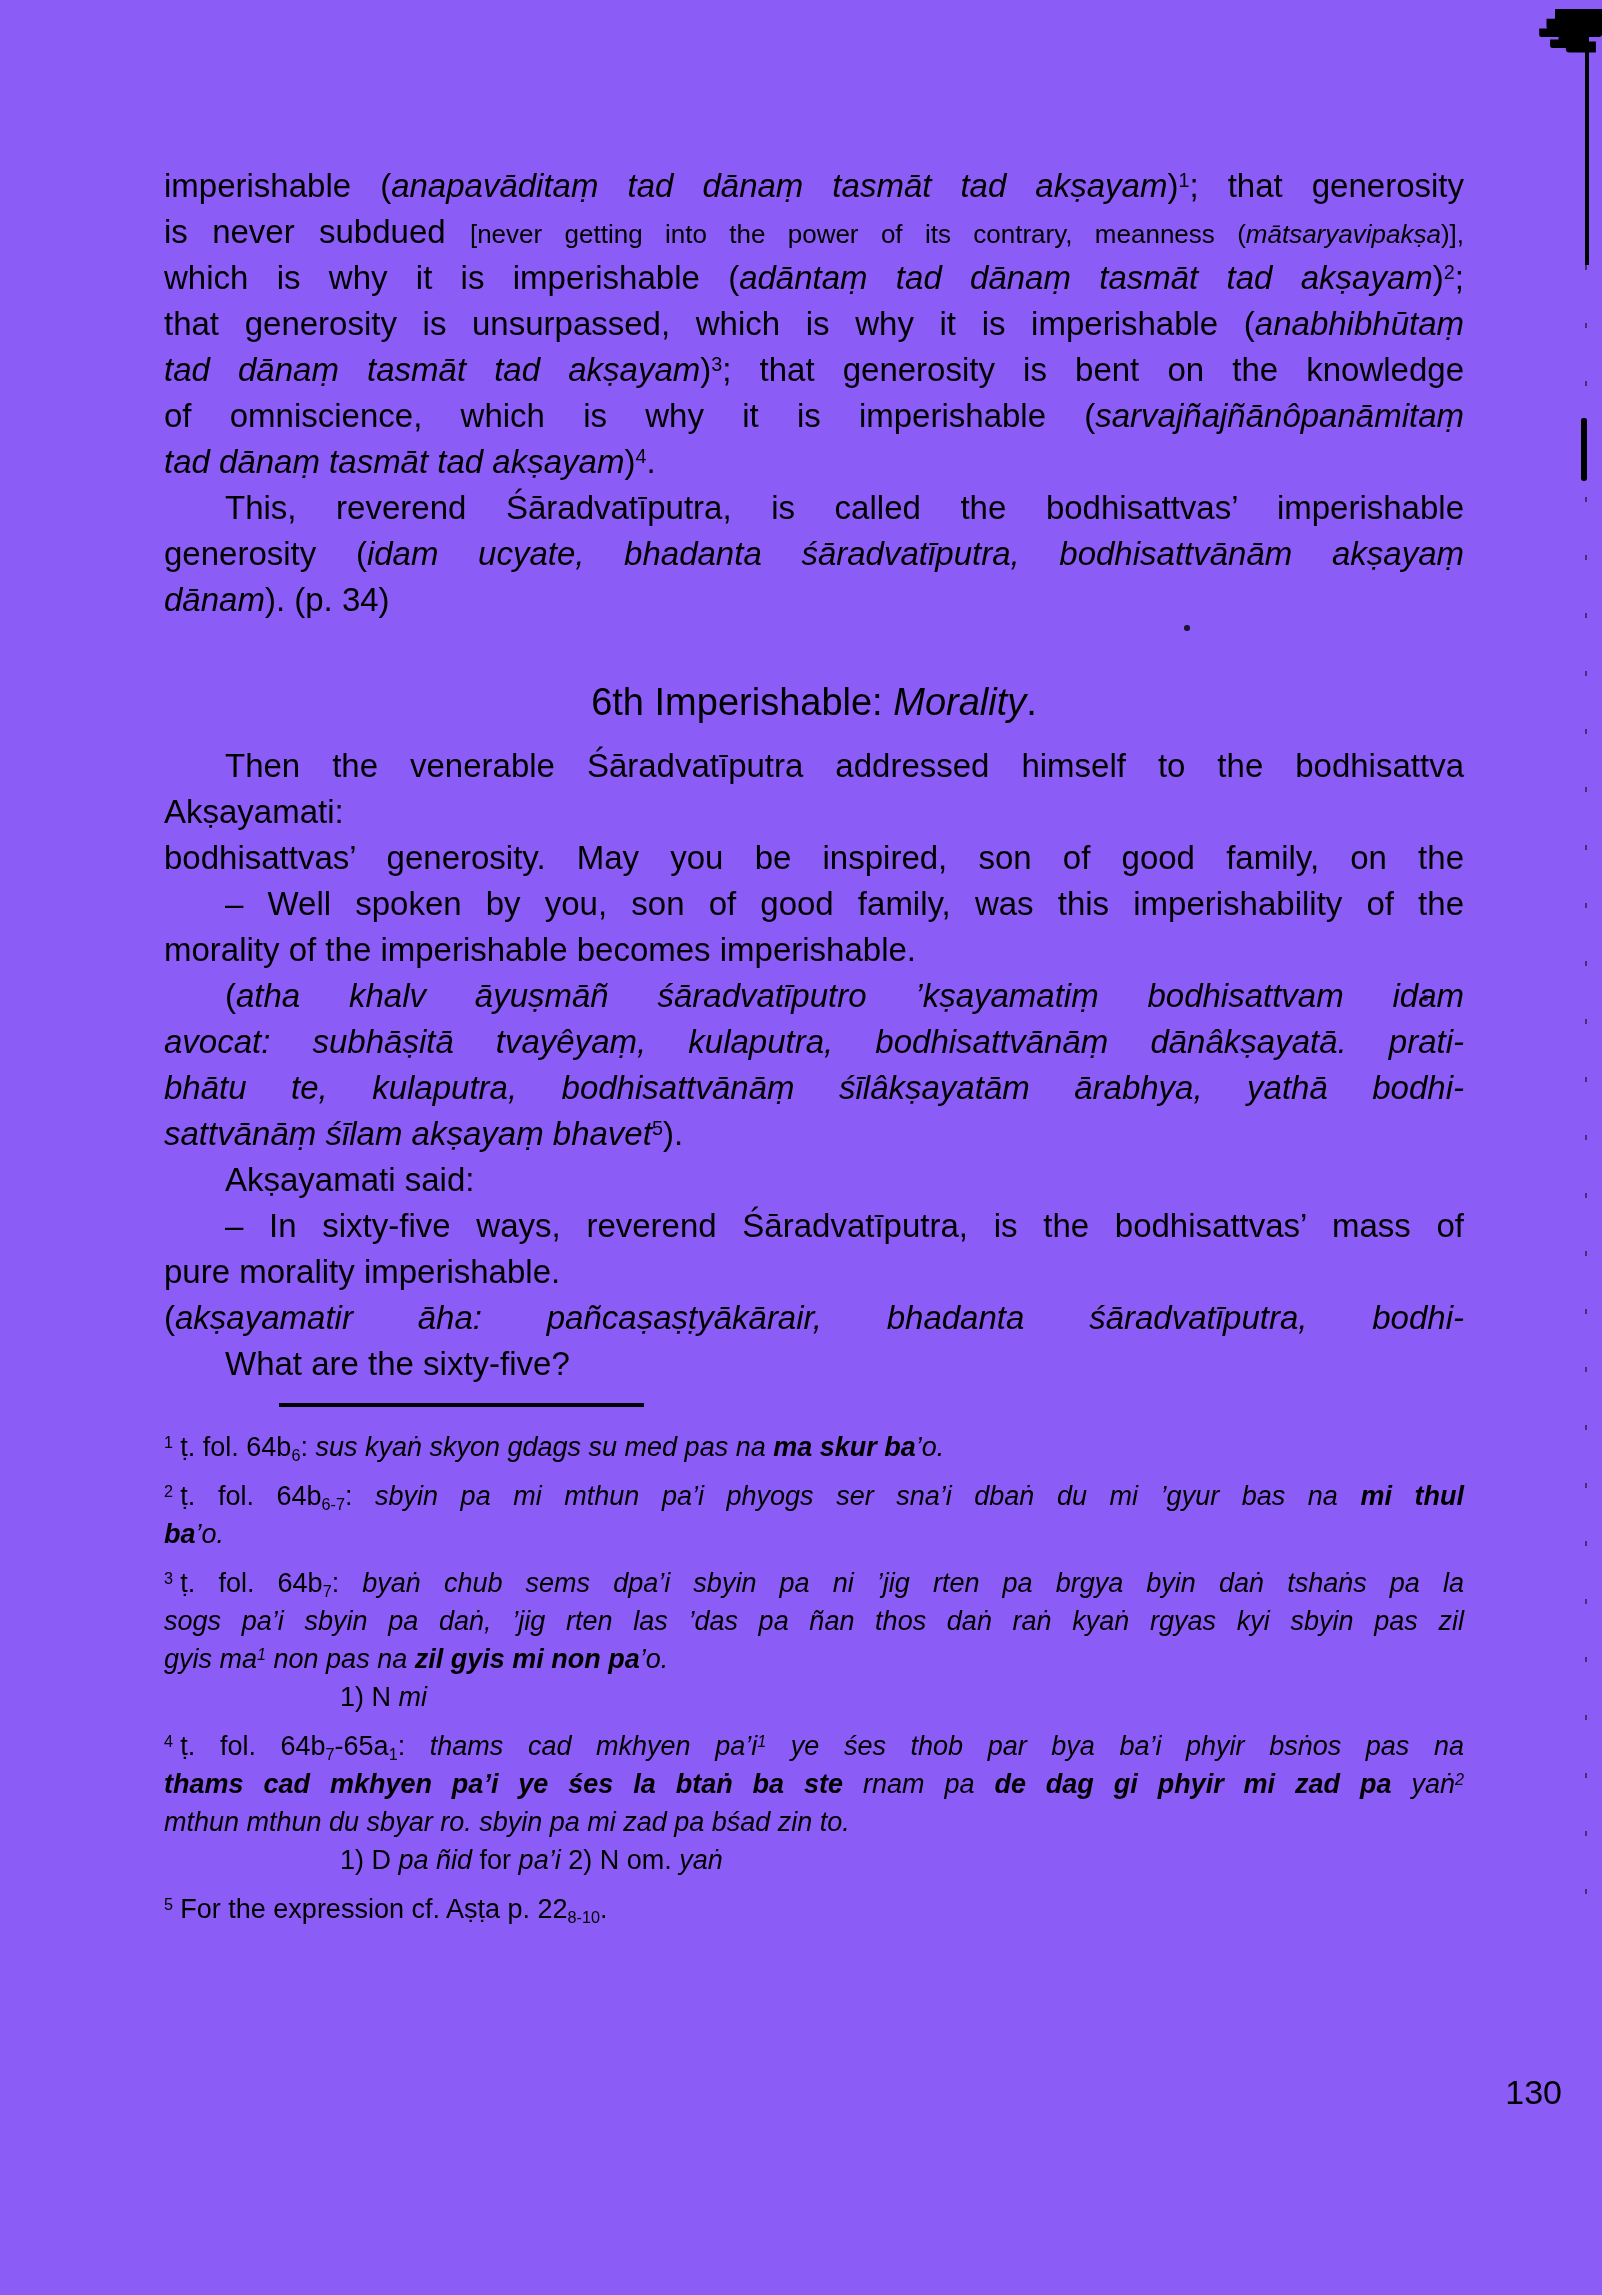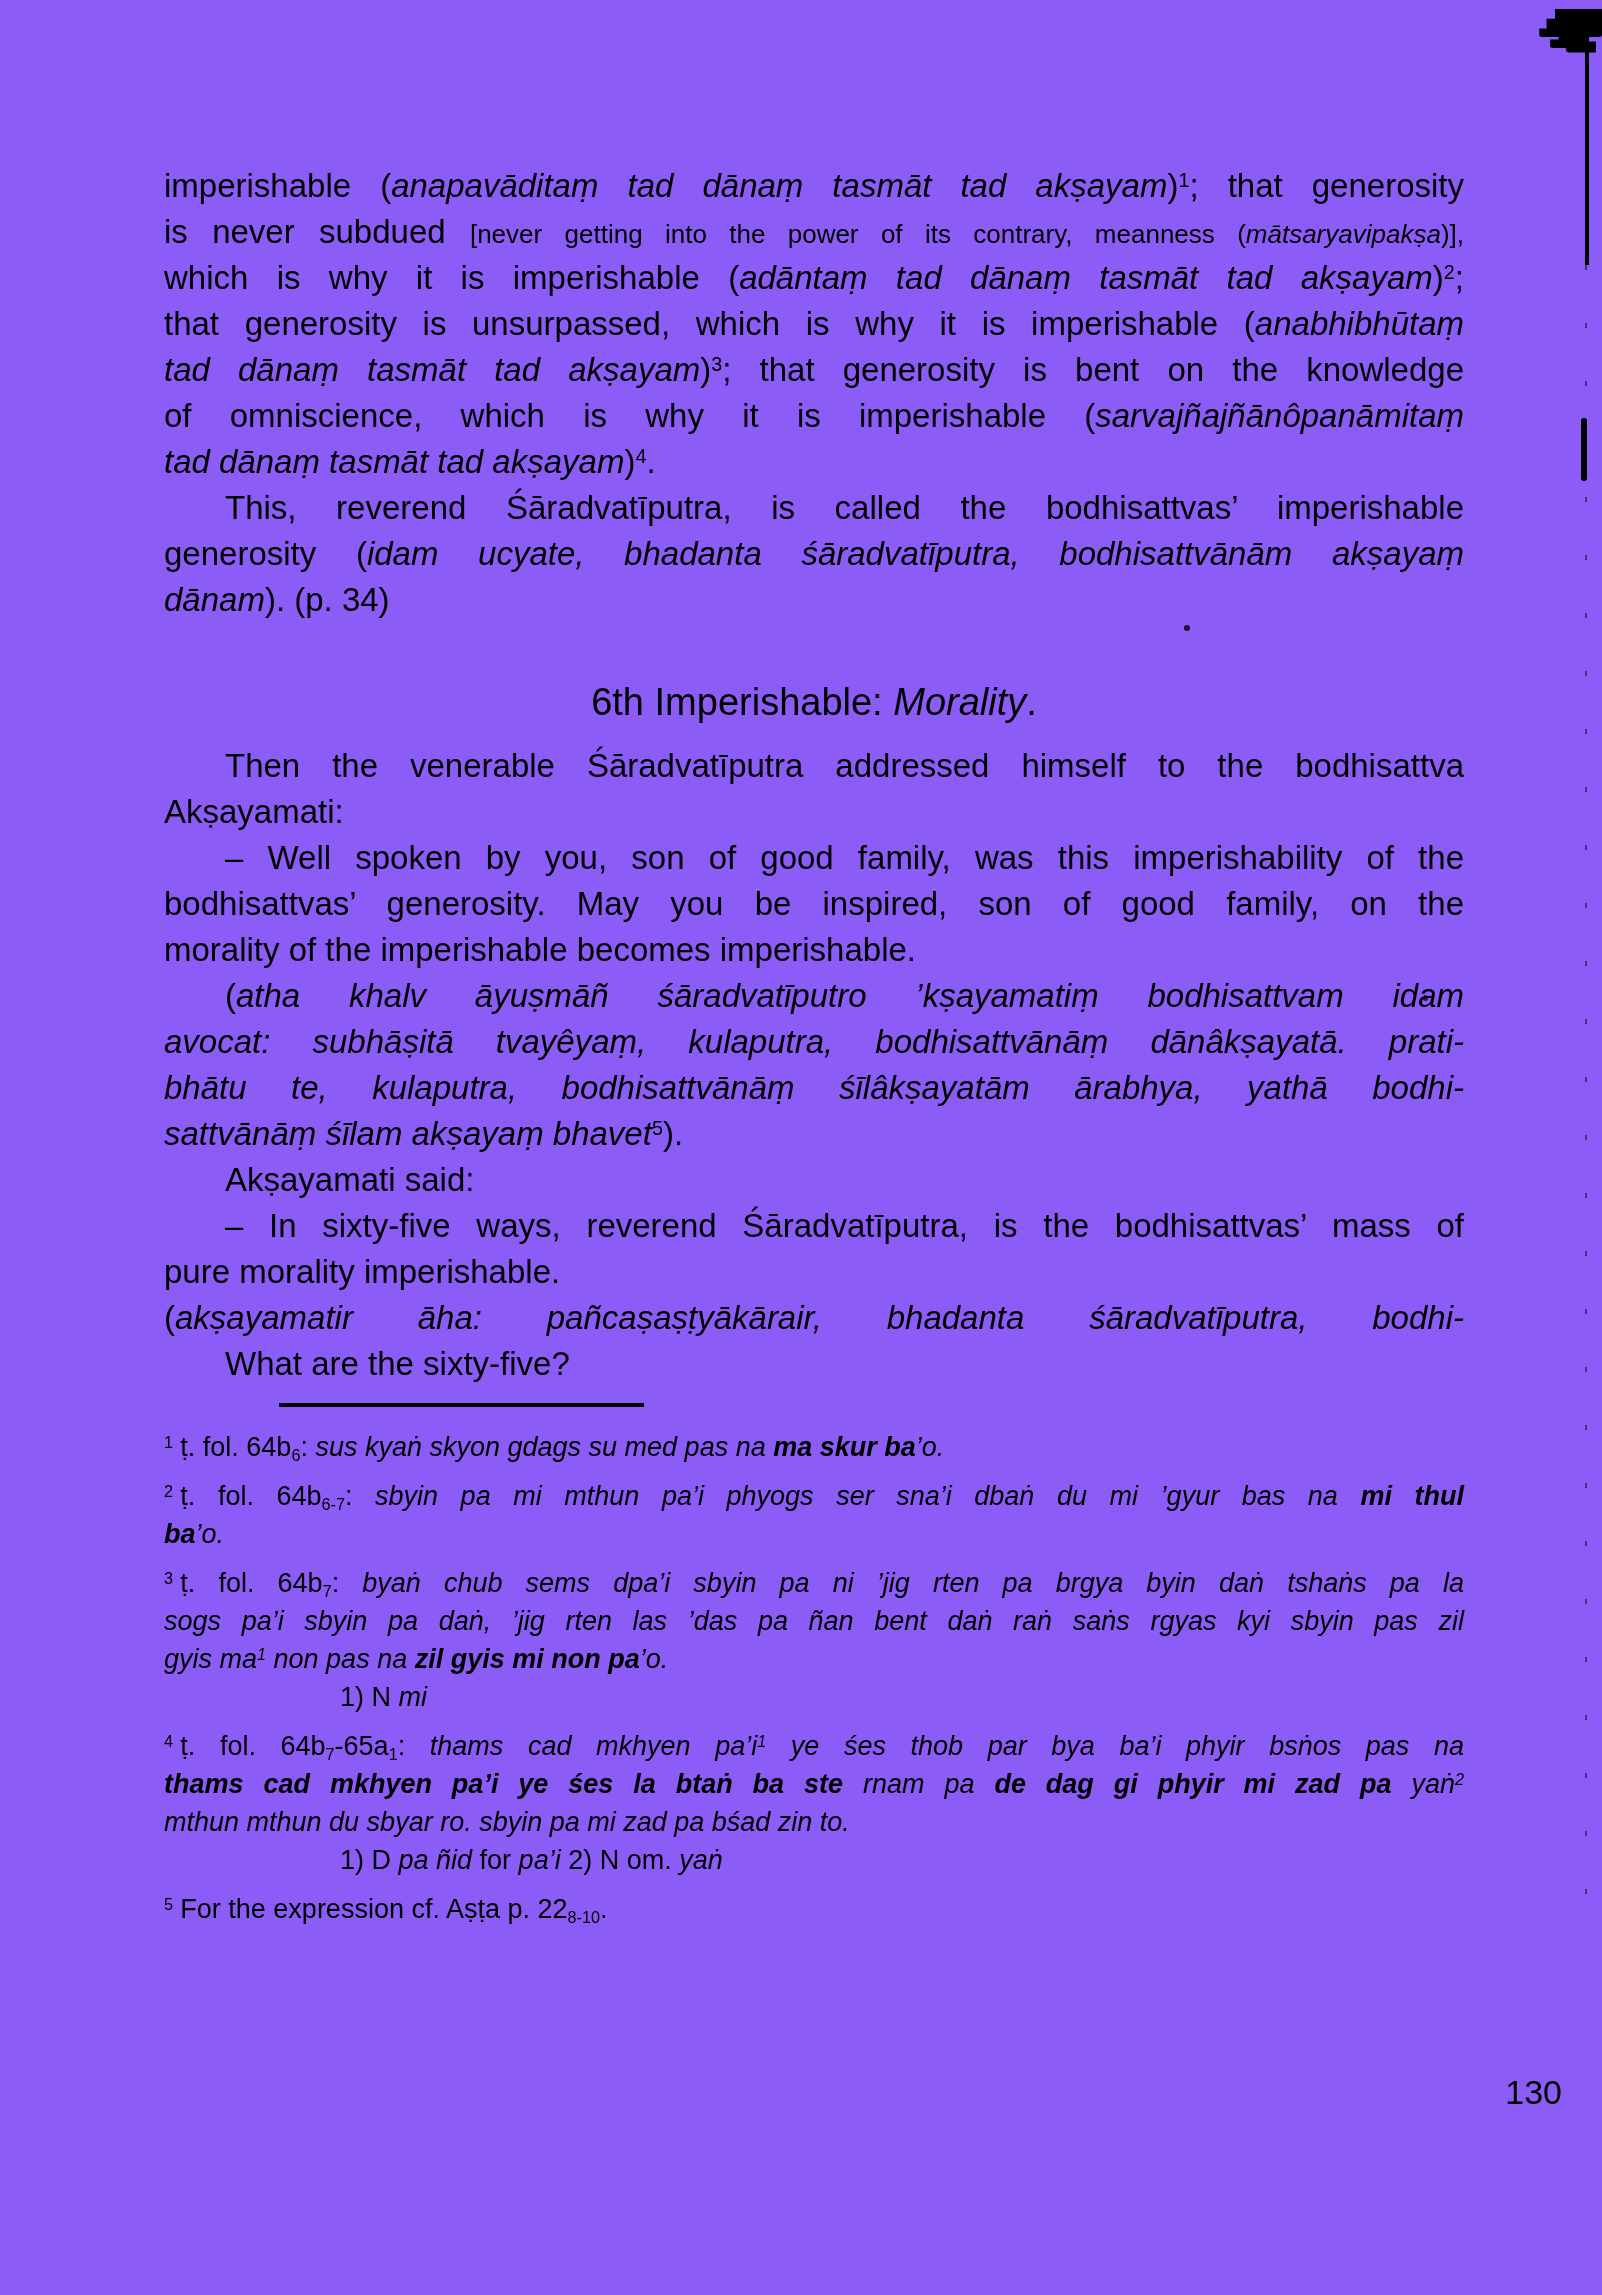--- a/index.html
+++ b/index.html
@@ -73,22 +73,22 @@
           <div class="bline indent"><span class="seg r">This, reverend Śāradvatīputra, is called the bodhisattvas’ imperishable</span></div>
           <div class="bline"><span class="seg r">generosity (</span><span class="seg i">idam ucyate, bhadanta śāradvatīputra, bodhisattvānām akṣayaṃ</span></div>
           <div class="bline last"><span class="seg i">dānam</span><span class="seg r">). (p. 34)</span></div>
         </div>
         <div class="heading"><span class="seg r">6th Imperishable: </span><span class="seg i">Morality</span><span class="seg r">.</span></div>
         <div class="para">
           <div class="bline indent"><span class="seg r">Then the venerable Śāradvatīputra addressed himself to the bodhisattva</span></div>
           <div class="bline last"><span class="seg r">Akṣayamati:</span></div>
         </div>
         <div class="para">
+          <div class="bline"><span class="seg r">bodhisattvas’ generosity. May you be inspired, son of good family, on the</span></div>
           <div class="bline indent"><span class="seg r">– Well spoken by you, son of good family, was this imperishability of the</span></div>
-          <div class="bline"><span class="seg r">bodhisattvas’ generosity. May you be inspired, son of good family, on the</span></div>
           <div class="bline last"><span class="seg r">morality of the imperishable becomes imperishable.</span></div>
         </div>
         <div class="para">
           <div class="bline indent"><span class="seg r">(</span><span class="seg i">atha khalv āyuṣmāñ śāradvatīputro ’kṣayamatiṃ bodhisattvam idam</span></div>
           <div class="bline"><span class="seg i">avocat: subhāṣitā tvayêyaṃ, kulaputra, bodhisattvānāṃ dānâkṣayatā. prati-</span></div>
           <div class="bline"><span class="seg i">bhātu te, kulaputra, bodhisattvānāṃ śīlâkṣayatām ārabhya, yathā bodhi-</span></div>
           <div class="bline last"><span class="seg i">sattvānāṃ śīlam akṣayaṃ bhavet</span><span class="seg r sup">5</span><span class="seg r">).</span></div>
         </div>
         <div class="para">
           <div class="bline last indent"><span class="seg r">Akṣayamati said:</span></div>
@@ -108,21 +108,21 @@
     <div id="footnotes">
         <div class="footnote">
           <div class="fline last"><span class="seg r sup marker">1</span><span class="seg r">ṭ. fol. 64b</span><span class="seg r sub">6</span><span class="seg r">: </span><span class="seg i">sus kyaṅ skyon gdags su med pas na </span><span class="seg bi">ma skur ba</span><span class="seg i">’o.</span></div>
         </div>
         <div class="footnote">
           <div class="fline"><span class="seg r sup marker">2</span><span class="seg r">ṭ. fol. 64b</span><span class="seg r sub">6-7</span><span class="seg r">: </span><span class="seg i">sbyin pa mi mthun pa’i phyogs ser sna’i dbaṅ du mi ’gyur bas na </span><span class="seg bi">mi thul</span></div>
           <div class="fline last"><span class="seg bi">ba</span><span class="seg i">’o.</span></div>
         </div>
         <div class="footnote">
           <div class="fline"><span class="seg r sup marker">3</span><span class="seg r">ṭ. fol. 64b</span><span class="seg r sub">7</span><span class="seg r">: </span><span class="seg i">byaṅ chub sems dpa’i sbyin pa ni ’jig rten pa brgya byin daṅ tshaṅs pa la</span></div>
-          <div class="fline"><span class="seg i">sogs pa’i sbyin pa daṅ, ’jig rten las ’das pa ñan bent daṅ raṅ saṅs rgyas kyi sbyin pas zil</span></div>
+          <div class="fline"><span class="seg i">sogs pa’i sbyin pa daṅ, ’jig rten las ’das pa ñan thos daṅ raṅ kyaṅ rgyas kyi sbyin pas zil</span></div>
           <div class="fline last"><span class="seg i">gyis ma</span><span class="seg i sup">1</span><span class="seg i"> non pas na </span><span class="seg bi">zil gyis mi non pa</span><span class="seg i">’o.</span></div>
           <div class="fline subnote last"><span class="seg r">1) N </span><span class="seg i">mi</span></div>
         </div>
         <div class="footnote">
           <div class="fline"><span class="seg r sup marker">4</span><span class="seg r">ṭ. fol. 64b</span><span class="seg r sub">7</span><span class="seg r">-65a</span><span class="seg r sub">1</span><span class="seg r">: </span><span class="seg i">thams cad mkhyen pa’i</span><span class="seg i sup">1</span><span class="seg i"> ye śes thob par bya ba’i phyir bsṅos pas na</span></div>
           <div class="fline"><span class="seg bi">thams cad mkhyen pa’i ye śes la btaṅ ba ste </span><span class="seg i">rnam pa </span><span class="seg bi">de dag gi phyir mi zad pa </span><span class="seg i">yaṅ</span><span class="seg i sup">2</span></div>
           <div class="fline last"><span class="seg i">mthun mthun du sbyar ro. sbyin pa mi zad pa bśad zin to.</span></div>
           <div class="fline subnote last"><span class="seg r">1) D </span><span class="seg i">pa ñid</span><span class="seg r"> for </span><span class="seg i">pa’i</span><span class="seg r"> 2) N om. </span><span class="seg i">yaṅ</span></div>
         </div>
         <div class="footnote">

